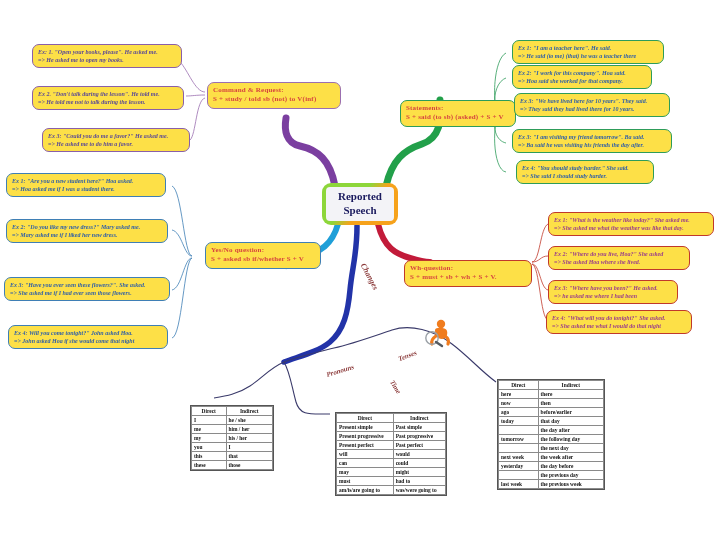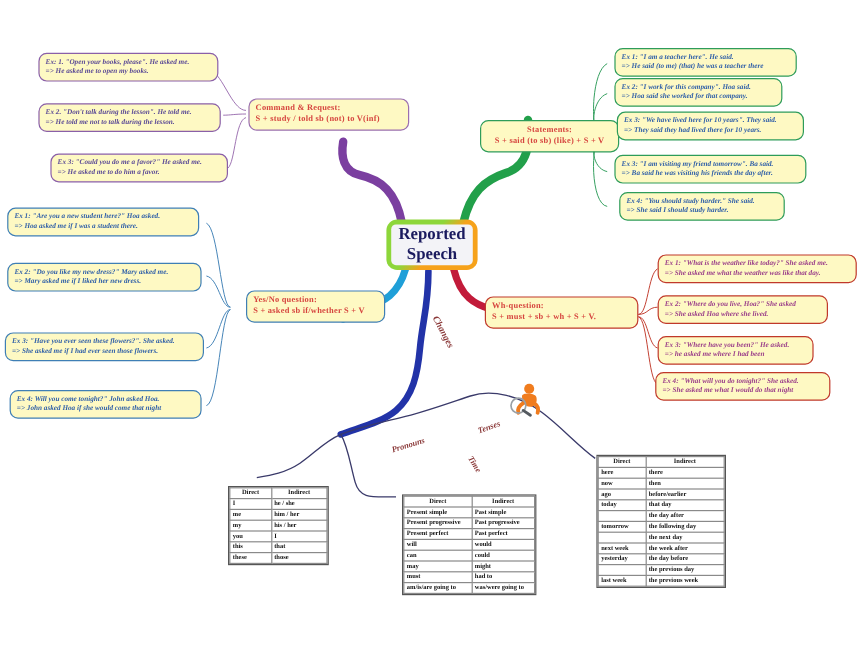--- a/index.html
+++ b/index.html
@@ -10,21 +10,21 @@
     position:relative;
   }
   #canvas{position:absolute;left:0;top:0;width:720px;height:540px;}
   svg.links{position:absolute;left:0;top:0;width:720px;height:540px;pointer-events:none;}
 
   
   .node{
     position:absolute;
     box-sizing:border-box;
     border-radius:7px;
-    background:#fef9c3;
+    background:#fde047;
     padding:3px 5px;
     line-height:1.35;
     font-style:italic;
     font-weight:bold;
     white-space:nowrap;
   }
   .node .ln{display:block;}
 
   
   .n-purple{border:1px solid #8a5fa8;color:#5b4a96;font-size:6.0px;}
@@ -46,21 +46,21 @@
     position:absolute;left:322px;top:183px;width:76px;height:42px;
     border-radius:9px;
     background:linear-gradient(135deg,#8dd63a 0%,#8dd63a 42%,#f6a21b 58%,#f6a21b 100%);
     padding:4px;box-sizing:border-box;
   }
   #central .inner{
     width:100%;height:100%;
     background:#f3f3f7;border-radius:4px;
     display:flex;align-items:center;justify-content:center;
     text-align:center;
-    color:#1a1a5e;font-weight:bold;font-size:14px;line-height:1.25;
+    color:#1a1a5e;font-weight:bold;font-size:11px;line-height:1.25;
     font-family:"Liberation Serif", serif;
   }
 
   
   .blabel{
     position:absolute;color:#8b3a3a;font-weight:bold;font-style:italic;
     font-family:"Liberation Serif", serif;white-space:nowrap;
   }
 
   
@@ -147,23 +147,23 @@
   </div>
   <div class="node n-purple" style="left:32px;top:86px;width:152px;">
     <span class="ln">Ex 2. "Don't talk during the lesson".  He told me.</span>
     <span class="ln">=&gt; He told me not to talk during the lesson.</span>
   </div>
   <div class="node n-purple" style="left:42px;top:128px;width:148px;">
     <span class="ln">Ex 3: "Could you do me a favor?" He asked me.</span>
     <span class="ln">=&gt; He asked me to do him a favor.</span>
   </div>
 
-  <div class="node n-green-hdr n-hdr" style="left:400px;top:100px;width:116px;text-align:center;">
+  <div class="node n-green-hdr n-hdr" style="left:400px;top:100px;width:116px;">
     <span class="ln">Statements:</span>
-    <span class="ln">S  +  said (to sb) (like)  +  S  +  V</span>
+    <span class="ln">S  +  said (to sb) (asked)  +  S  +  V</span>
   </div>
 
   <div class="node n-green" style="left:512px;top:40px;width:152px;">
     <span class="ln">Ex 1:  "I am a teacher here".  He said.</span>
     <span class="ln">=&gt; He said (to me) (that) he was a teacher there</span>
   </div>
   <div class="node n-green" style="left:512px;top:65px;width:140px;">
     <span class="ln">Ex 2:  "I work for this company".  Hoa said.</span>
     <span class="ln">=&gt; Hoa said she worked for that company.</span>
   </div>
@@ -195,21 +195,21 @@
   </div>
   <div class="node n-blue" style="left:4px;top:277px;width:166px;">
     <span class="ln">Ex 3: "Have you ever seen these flowers?".  She asked.</span>
     <span class="ln">=&gt; She asked me if I had ever seen those flowers.</span>
   </div>
   <div class="node n-blue" style="left:8px;top:325px;width:160px;">
     <span class="ln">Ex 4: Will you come tonight?"  John asked Hoa.</span>
     <span class="ln">=&gt; John asked Hoa if she would come that night</span>
   </div>
 
-  <div class="node n-red-hdr n-hdr" style="left:404px;top:247px;width:128px;">
+  <div class="node n-red-hdr n-hdr" style="left:404px;top:260px;width:128px;">
     <span class="ln">Wh-question:</span>
     <span class="ln">S  +  must   +  sb  +   wh + S + V.</span>
   </div>
 
   <div class="node n-red" style="left:548px;top:212px;width:166px;">
     <span class="ln">Ex 1:  "What is the weather like today?" She asked me.</span>
     <span class="ln">=&gt; She asked me what the weather was like that day.</span>
   </div>
   <div class="node n-red" style="left:548px;top:246px;width:142px;">
     <span class="ln">Ex 2: "Where do you live, Hoa?" She asked</span>

